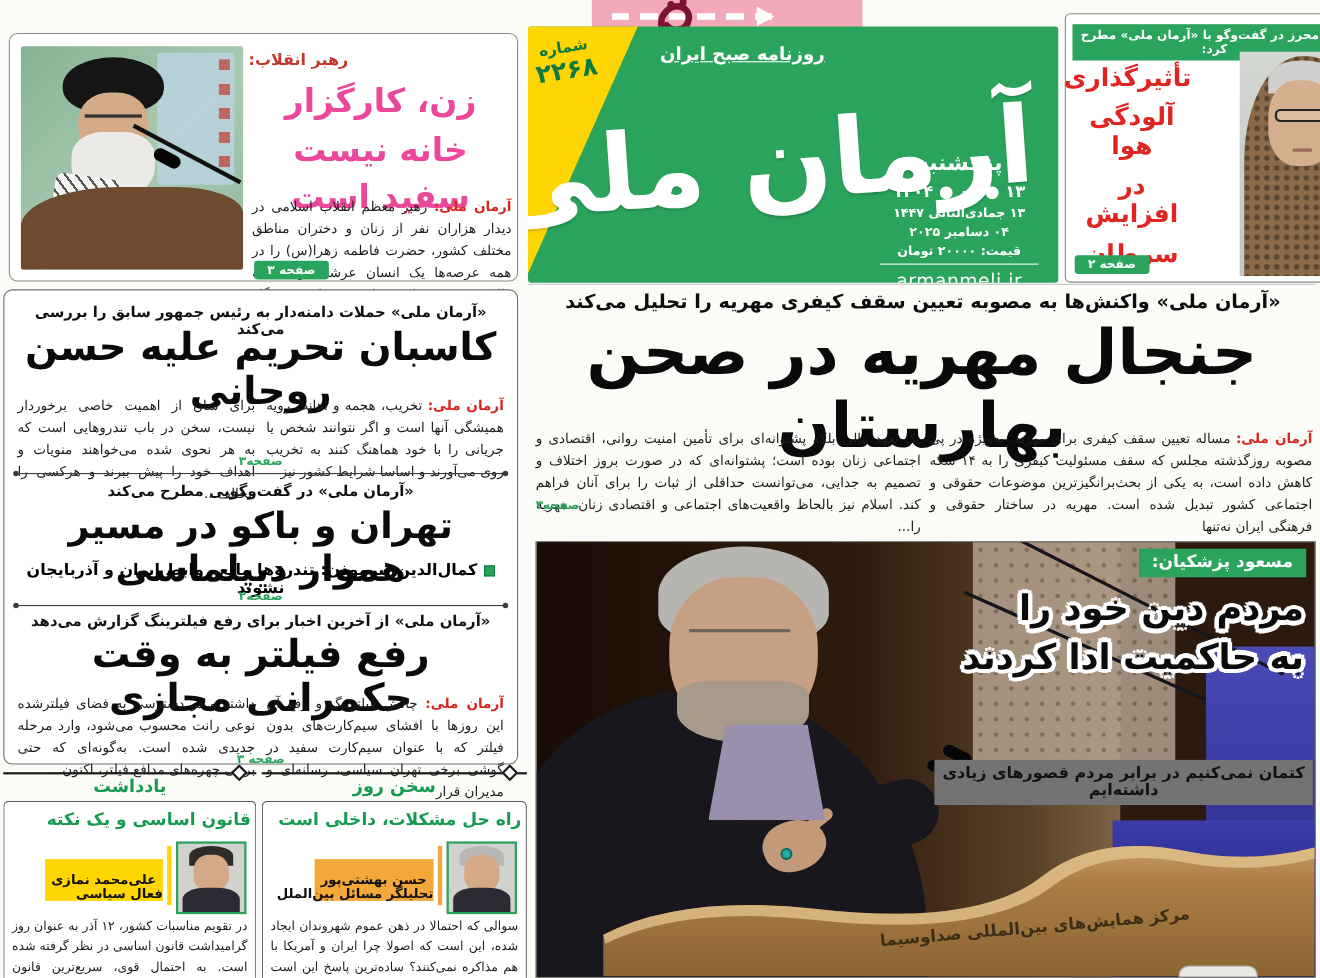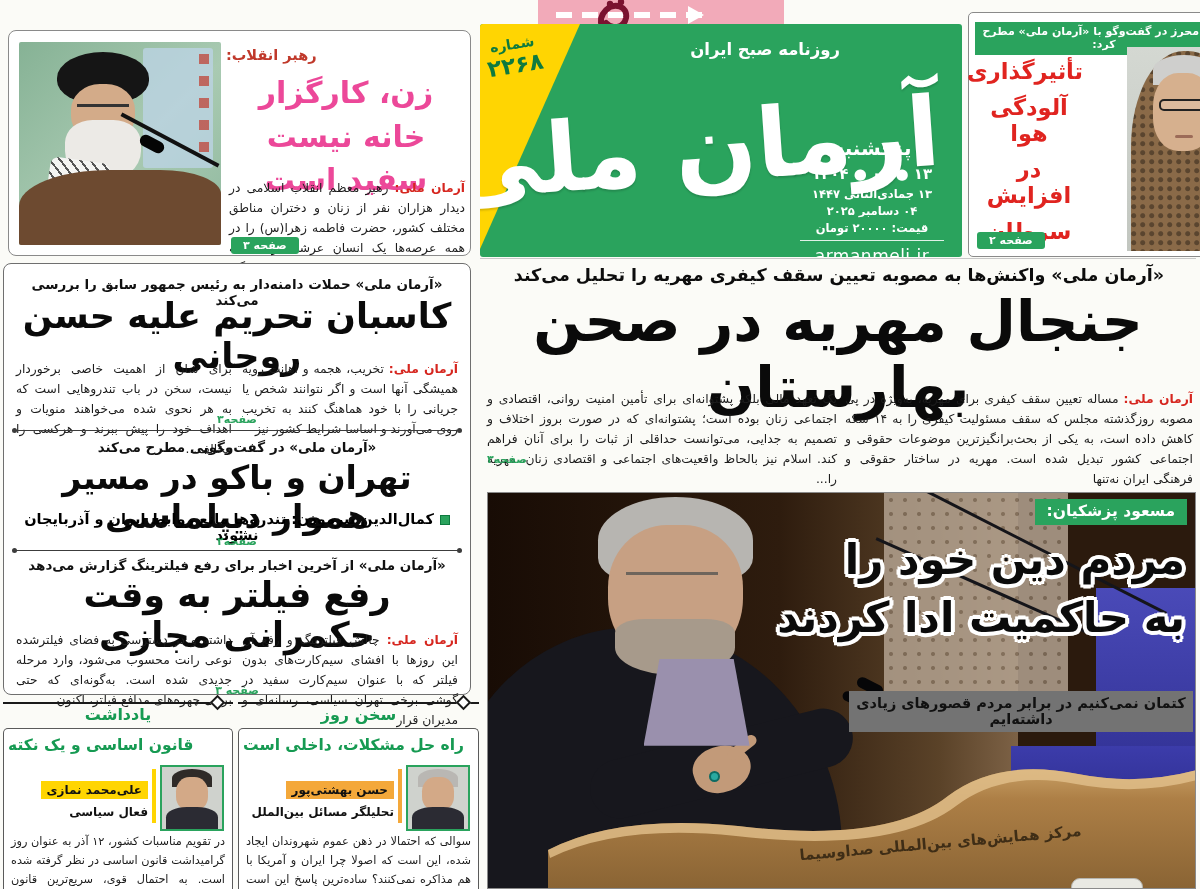--- a/index.html
+++ b/index.html
@@ -8,21 +8,21 @@
   .abs { position:absolute; }
   .rtl { direction:rtl; }
   .jus { text-align:justify; }
 
   
   .masthead { left:480px; top:24px; width:482px; height:233px; background:#2aa35d; border-radius:3px; overflow:hidden; }
   .yellow-corner { left:0; top:0; width:100px; height:225px; background:#ffd502; clip-path:polygon(0 0,100% 0,0 100%); }
   .issue-wrap { left:6px; top:12px; transform:rotate(-9deg); color:#0e7a3f; text-align:center; }
   .issue-label { font-size:14px; font-weight:bold; }
   .issue-number { font-size:23px; font-weight:bold; letter-spacing:1px; }
-  .tagline { left:120px; top:16px; width:240px; color:#fff; font-weight:bold; font-size:16.5px; text-align:right; }
+  .tagline { left:120px; top:16px; width:240px; color:#fff; font-weight:bold; font-size:16.5px; text-align:left;text-decoration:underline; }
   .logo { left:20px; top:28px; width:440px; height:190px; color:#fff; font-weight:bold; font-size:96px; line-height:190px; text-align:center; transform:rotate(-4deg); text-shadow:0 2px 2px rgba(0,0,0,.15); white-space:nowrap; }
   .mast-info { right:10px; top:112px; width:160px; color:#fff; text-align:center; }
   .mi-weekday { font-size:20px; font-weight:bold; margin-bottom:5px; }
   .mi-date { font-size:15px; font-weight:bold; color:#fff; margin-bottom:4px; }
   .mi-sm { font-size:11.5px; font-weight:bold; margin-bottom:3px; }
   .mi-hr { border-top:1px solid rgba(255,255,255,.85); margin:5px 8px; }
   .mi-web { font-size:17px; letter-spacing:.5px; }
 
   
   .ribbon { left:538px; top:0; width:246px; height:29px; background:#f2aab9; }
@@ -89,27 +89,27 @@
   .lc-colL { left:12px; width:216px; }
   .lc-pg { left:0; right:0; text-align:center; }
   .bullet-sq { display:inline-block; width:10px; height:10px; background:#2aa35d; border:1px solid #0e7a3f; margin-left:6px; vertical-align:middle; }
 
   
   .note-box { top:702px; height:187px; }
   .nb-header { left:0; right:0; top:0; height:24px; border-top:2px solid #1a1a1a; text-align:center; }
   .nb-header-title { display:inline-block; color:#169a52; font-weight:bold; font-size:16px; margin-top:1px; }
   .nb-diamond { position:absolute; right:10px; top:-7px; width:11px; height:11px; background:#fff; border:2px solid #1a1a1a; transform:rotate(45deg); }
   .nb-body { left:0; right:0; top:26px; bottom:0; border:1px solid #5a5a5a; border-radius:5px 5px 0 0; border-bottom:none; background:#fff; }
-  .nb-title { left:4px; right:4px; top:7px; text-align:left; color:#169a52; font-weight:bold; font-size:15.5px; }
+  .nb-title { left:4px; right:4px; top:7px; text-align:right; color:#169a52; font-weight:bold; font-size:15.5px; }
   .nb-photo { right:8px; top:36px; width:64px; height:66px; border:2px solid #2aa35d; overflow:hidden; background:#cfd2cd; }
   .np-hair { left:10px; top:2px; width:40px; height:18px; border-radius:50% 50% 0 0; }
   .np-face { left:14px; top:10px; width:32px; height:34px; background:#d3a987; border-radius:42%; }
   .np-suit { left:4px; top:40px; width:52px; height:26px; background:#2b2b33; border-radius:40% 40% 0 0; }
   .nb-ybar { right:76px; top:40px; width:4px; height:54px; }
-  .nb-name { position:absolute; right:84px; top:52px; font-size:12px; font-weight:bold; color:#111; padding:2px 6px; }
+  .nb-name { position:absolute; right:84px; top:52px; font-size:12px; font-weight:bold; color:#111; padding:12px 6px; }
   .nb-role { position:absolute; right:84px; top:76px; font-size:12px; font-weight:bold; color:#111; }
   .nb-text { left:7px; right:7px; top:104px; font-size:11.3px; line-height:1.68; color:#1c1c1c; }
 
   
   .photo-box { left:487px; top:492px; width:709px; height:397px; border:1px solid #8a8a8a; overflow:hidden;
      background:linear-gradient(97deg,#1d0f07 0%,#2b1a0d 38%,#553d28 58%,#7d644a 70%,#94before 75%); background-color:#2b1a0d; }
   .ph-wood { left:0; top:0; width:75%; height:100%; background:linear-gradient(90deg,#180c05,#2e1c0e 55%,#5a4228 85%,#7d6246); }
   .ph-panel { left:56%; top:0; width:26%; height:52%; background:#b3a290; opacity:.85;
      background-image:radial-gradient(circle, rgba(90,70,50,.5) 1.5px, transparent 2.5px); background-size:14px 14px; }
   .ph-blue { right:0; top:24%; width:14%; height:76%; background:linear-gradient(#4a4ab8,#22227e); }
@@ -122,21 +122,21 @@
   .ph-hair { left:15.5%; top:1%; width:22%; height:22%; background:#b7b5b1; border-radius:50% 50% 30% 30%; }
   .ph-face { left:17%; top:8%; width:19%; height:36%; background:#c7a083; border-radius:44% 44% 48% 48%; }
   .ph-brow { left:19.5%; top:20%; width:13%; height:3px; background:#6e655c; }
   .ph-beard { left:18%; top:32%; width:17%; height:14%; background:#a79a8b; border-radius:30% 30% 60% 60%; }
   .ph-shirt { left:22%; top:42%; width:15%; height:22%; background:#9a90ad; clip-path:polygon(15% 0,85% 0,100% 100%,0 100%); }
   .ph-mic1 { right:4%; top:30%; width:40%; height:3px; background:#15151a; transform:rotate(27deg); transform-origin:right top; }
   .ph-mic1cap { left:52%; top:47.5%; width:28px; height:11px; background:#060608; border-radius:6px; transform:rotate(27deg); }
   .ph-mic2 { right:14%; top:36%; width:34%; height:3px; background:#15151a; transform:rotate(24deg); transform-origin:right top; }
   .ph-mic2cap { left:50%; top:51%; width:24px; height:10px; background:#060608; border-radius:6px; transform:rotate(24deg); }
   .ph-speaker { right:8px; top:6px; background:#2aa35d; color:#fff; font-weight:bold; font-size:15.5px; padding:3px 12px 5px; }
-  .ph-headline { right:10px; top:38px; width:480px; text-align:right; font-size:42px; font-weight:bold; color:#0b0b0b; line-height:1.38;
+  .ph-headline { right:10px; top:38px; width:480px; text-align:right; font-size:32px; font-weight:bold; color:#0b0b0b; line-height:1.38;
      text-shadow:-3px -3px 0 #fff,3px -3px 0 #fff,-3px 3px 0 #fff,3px 3px 0 #fff,0 -4px 0 #fff,0 4px 0 #fff,-4px 0 0 #fff,4px 0 0 #fff; }
   .ph-ystrip { right:2px; top:198px; width:344px; background:#737373; color:#111; font-weight:bold; font-size:14.5px; text-align:center; padding:4px 4px 5px; }
   .ph-cutpill { right:52px; bottom:-8px; width:72px; height:18px; background:#e9e9e3; border:1px solid #b5b5b0; border-radius:9px; }
   .ph-podium-text { position:absolute; left:44%; bottom:9%; color:#2f2210; font-size:15px; font-weight:bold; transform:rotate(-5deg); opacity:.85; white-space:nowrap; }
 
   .squiggle { left:588px; top:-2px; }
 </style>
 </head>
 <body>
 

